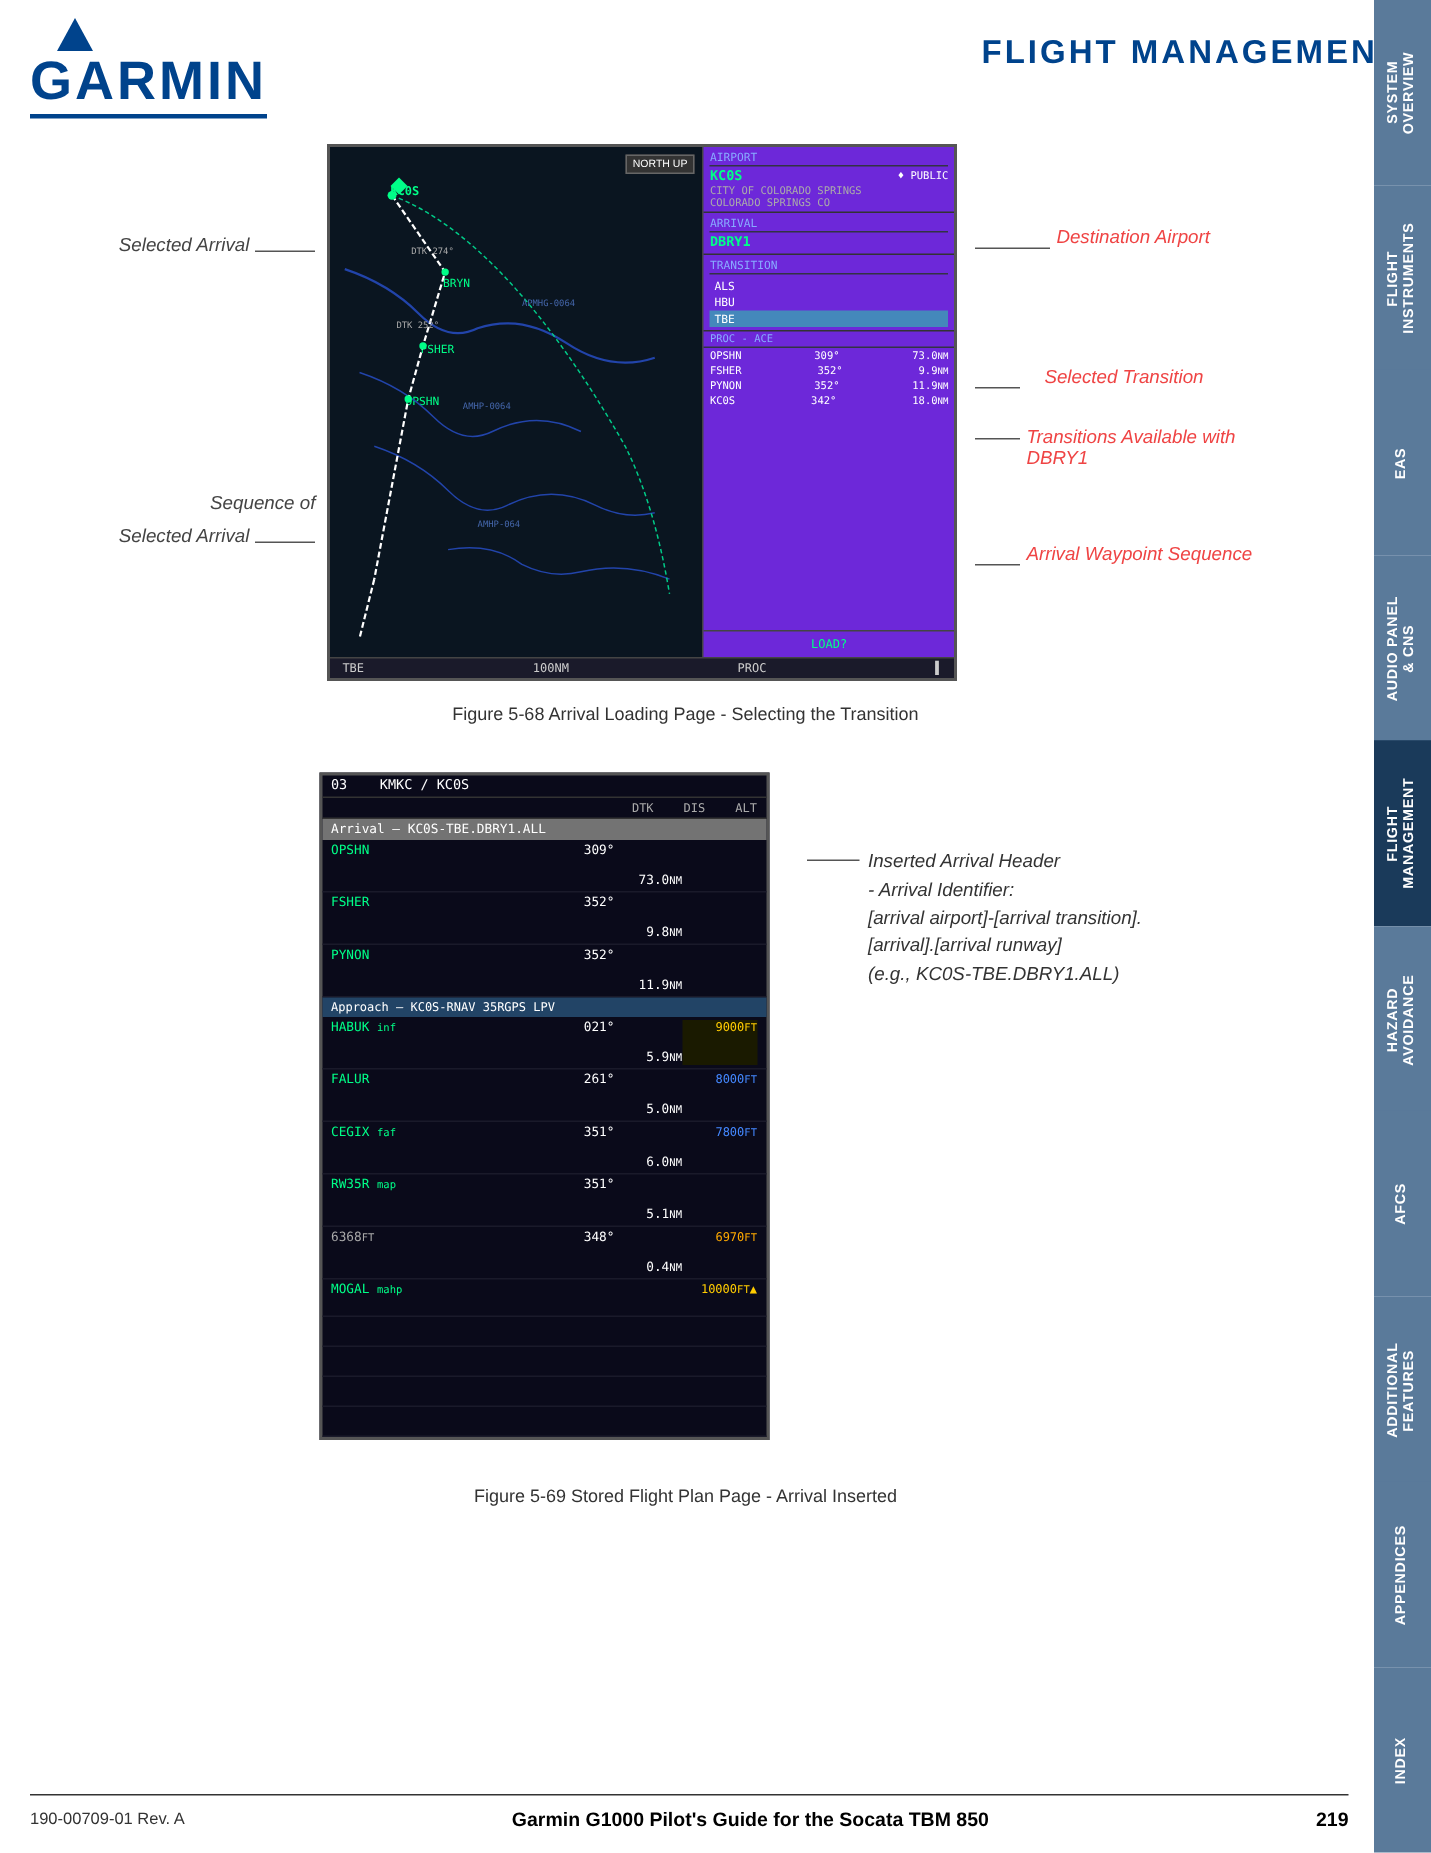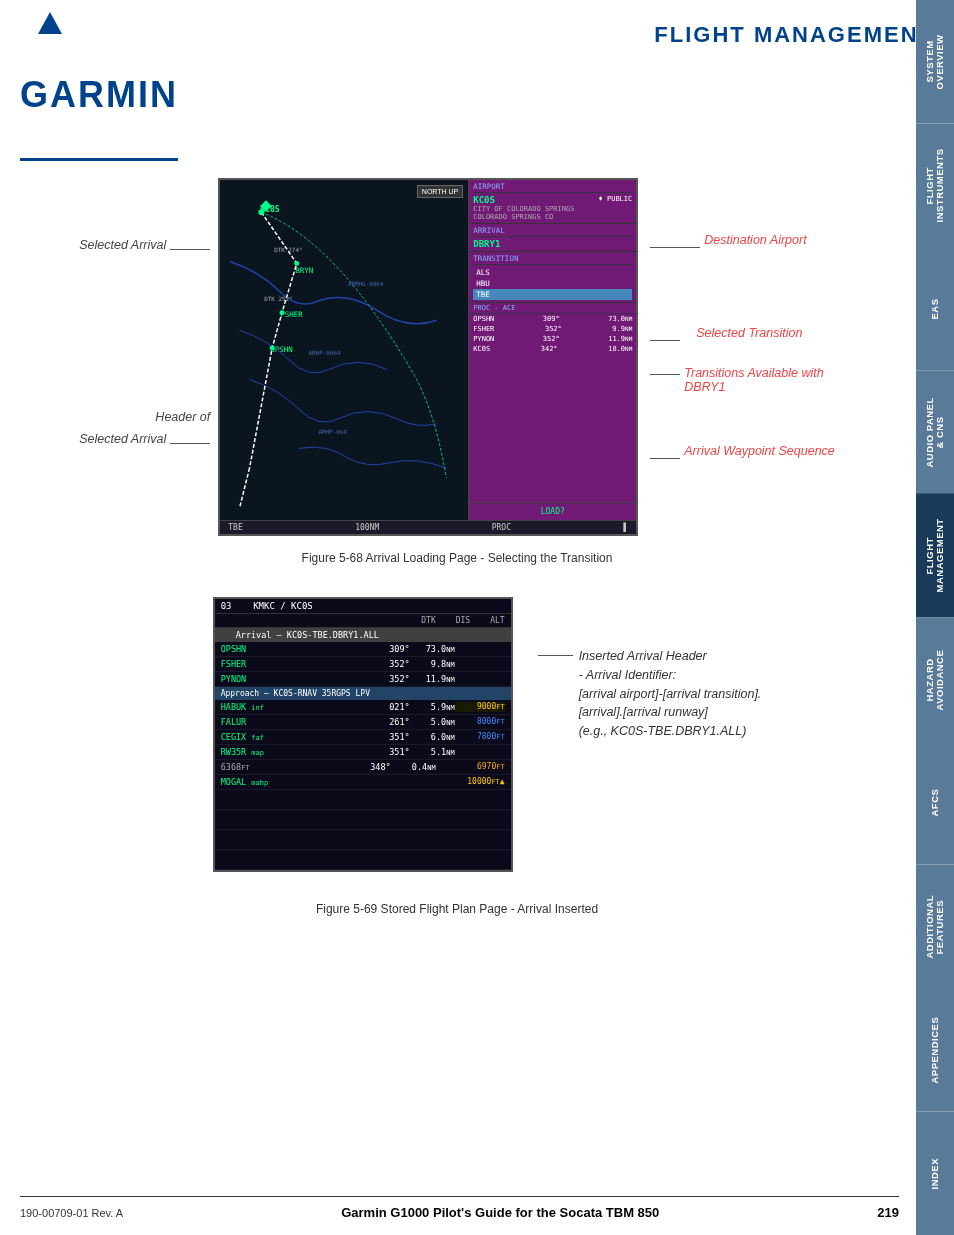--- a/index.html
+++ b/index.html
@@ -16,21 +16,20 @@
     .header {
       display: flex;
       justify-content: space-between;
       align-items: flex-start;
       padding: 12px 20px 0 20px;
     }
     .garmin-logo {
       display: flex;
       flex-direction: column;
       align-items: flex-start;
-      gap: 41px;
     }
     .logo-triangle {
       width: 0;
       height: 0;
       border-left: 12px solid transparent;
       border-right: 12px solid transparent;
       border-bottom: 22px solid #00438c;
       margin-left: 18px;
       margin-bottom: 2px;
     }
@@ -175,21 +174,21 @@
       padding: 2px 8px;
       font-size: 8px;
       color: #ccc;
       border-top: 1px solid #444;
       font-family: monospace;
     }
 
     
     .proc-panel {
       width: 168px;
-      background: #701a75;
+      background: #6d28d9;
       color: #fff;
       font-family: monospace;
       font-size: 8px;
       border-left: 1px solid #444;
       display: flex;
       flex-direction: column;
     }
 
     .proc-section {
       border-bottom: 1px solid #333;
@@ -297,38 +296,38 @@
       display: flex;
       justify-content: flex-end;
       gap: 20px;
       padding: 2px 6px;
       font-size: 8px;
       color: #aaa;
       border-bottom: 1px solid #333;
     }
 
     .fp-arrival-header {
-      background: #404040;
-      padding: 2px 21px;
+      background: #737373;
+      padding: 2px 6px;
       font-size: 8.5px;
       color: #fff;
     }
 
     .fp-row {
       display: flex;
       justify-content: space-between;
       padding: 2px 6px;
       font-size: 8.5px;
       color: #fff;
       border-bottom: 1px solid #1a1a2a;
     }
 
     .fp-row-name { flex: 1; color: #00ff88; }
     .fp-row-dtk { width: 35px; text-align: right; }
-    .fp-row-dis { width: 45px; text-align: right; }
+    .fp-row-dis { width: 45px; text-align: right; margin-top: 20px; }
     .fp-row-alt { width: 50px; text-align: right; }
 
     .fp-approach-header {
       background: #224466;
       padding: 2px 6px;
       font-size: 8px;
       color: #fff;
     }
 
     .fp-row-alt-highlight {
@@ -457,21 +456,21 @@
 
   <div class="figure-container">
     <div class="figure1-wrapper">
 
       <div class="fig1-left-labels">
         <div style="margin-bottom: 70px; display:flex; align-items:center; gap:4px;">
           <div class="fig1-label">Selected Arrival</div>
           <div style="width:40px; height:1px; background:#555;"></div>
         </div>
         <div style="margin-bottom:0; margin-top: 80px;">
-          <div class="fig1-label">Header of</div>
+          <div class="fig1-label">Sequence of</div>
           <div style="display:flex; align-items:center; gap:4px;">
             <div class="fig1-label">Selected Arrival</div>
             <div style="width:40px; height:1px; background:#555;"></div>
           </div>
         </div>
       </div>
 
       <div class="avionics-screen">
 
 
@@ -663,21 +662,21 @@
           <div class="fp-row">
             <span class="fp-row-name">RW35R <span style="font-size:7px">map</span></span>
             <span class="fp-row-dtk">351°</span>
             <span class="fp-row-dis">5.1<span style="font-size:7px">NM</span></span>
             <span class="fp-row-alt"></span>
           </div>
           <div class="fp-row">
             <span class="fp-row-name" style="color:#aaaaaa;">6368<span style="font-size:7px">FT</span></span>
             <span class="fp-row-dtk">348°</span>
             <span class="fp-row-dis">0.4<span style="font-size:7px">NM</span></span>
-            <span class="fp-row-alt" style="color:#ffaa00; font-size:8px;margin-left:19px;">6970<span style="font-size:7px">FT</span></span>
+            <span class="fp-row-alt" style="color:#ffaa00; font-size:8px;">6970<span style="font-size:7px">FT</span></span>
           </div>
           <div class="fp-row">
             <span class="fp-row-name">MOGAL <span style="font-size:7px">mahp</span></span>
             <span class="fp-row-dtk"></span>
             <span class="fp-row-dis"></span>
             <span class="fp-row-alt" style="color:#ffcc00; font-size:8px;">10000<span style="font-size:7px">FT</span>▲</span>
           </div>
 
           <div class="fp-row" style="height:20px;"></div>
           <div class="fp-row" style="height:20px;"></div>

